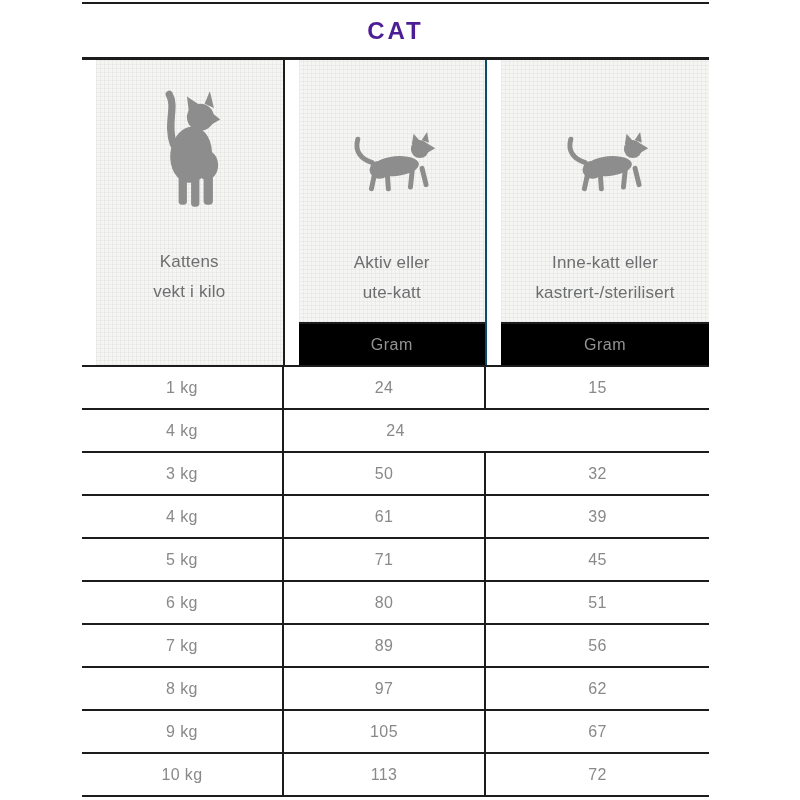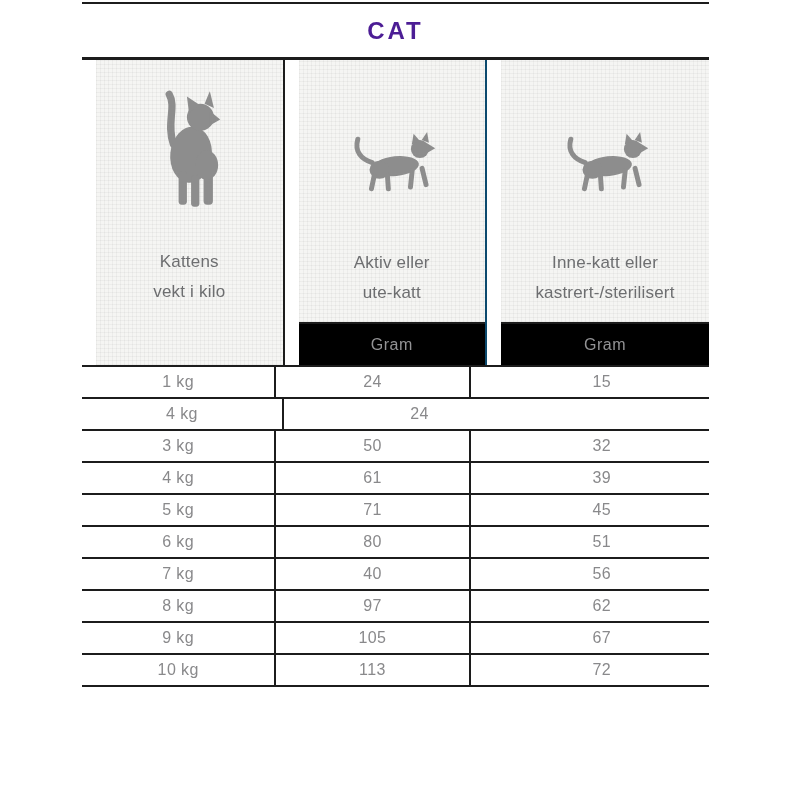--- a/index.html
+++ b/index.html
@@ -80,35 +80,35 @@
     display: flex;
     align-items: center;
     justify-content: center;
     font-size: 16px;
     color: #939395;
     letter-spacing: 0.5px;
   }
   
   .row {
     display: flex;
-    height: 32px;
+    height: 43px;
     border-bottom: 2px solid #1c1c1c;
     background: #ffffff;
   }
   .cell {
     display: flex;
     align-items: center;
     justify-content: center;
     font-size: 16px;
     color: #89898b;
     letter-spacing: 0.4px;
   }
   .cell-1 { width: 202px; border-right: 2px solid #1c1c1c; }
   .cell-2 { width: 202px; border-right: 2px solid #1c1c1c; }
-  .cell-3 { width: 223px; margin-left: 24px; }
+  .cell-3 { width: 223px; }
 </style>
 </head>
 <body>
 
 <div class="table-wrap">
 
   <div class="title-row">
     <div class="title">CAT</div>
   </div>
 
@@ -212,21 +212,21 @@
       <div class="cell cell-2">71</div>
       <div class="cell cell-3">45</div>
     </div>
     <div class="row">
       <div class="cell cell-1">6 kg</div>
       <div class="cell cell-2">80</div>
       <div class="cell cell-3">51</div>
     </div>
     <div class="row">
       <div class="cell cell-1">7 kg</div>
-      <div class="cell cell-2">40</div>
+      <div class="cell cell-2">89</div>
       <div class="cell cell-3">56</div>
     </div>
     <div class="row">
       <div class="cell cell-1">8 kg</div>
       <div class="cell cell-2">97</div>
       <div class="cell cell-3">62</div>
     </div>
     <div class="row">
       <div class="cell cell-1">9 kg</div>
       <div class="cell cell-2">105</div>

